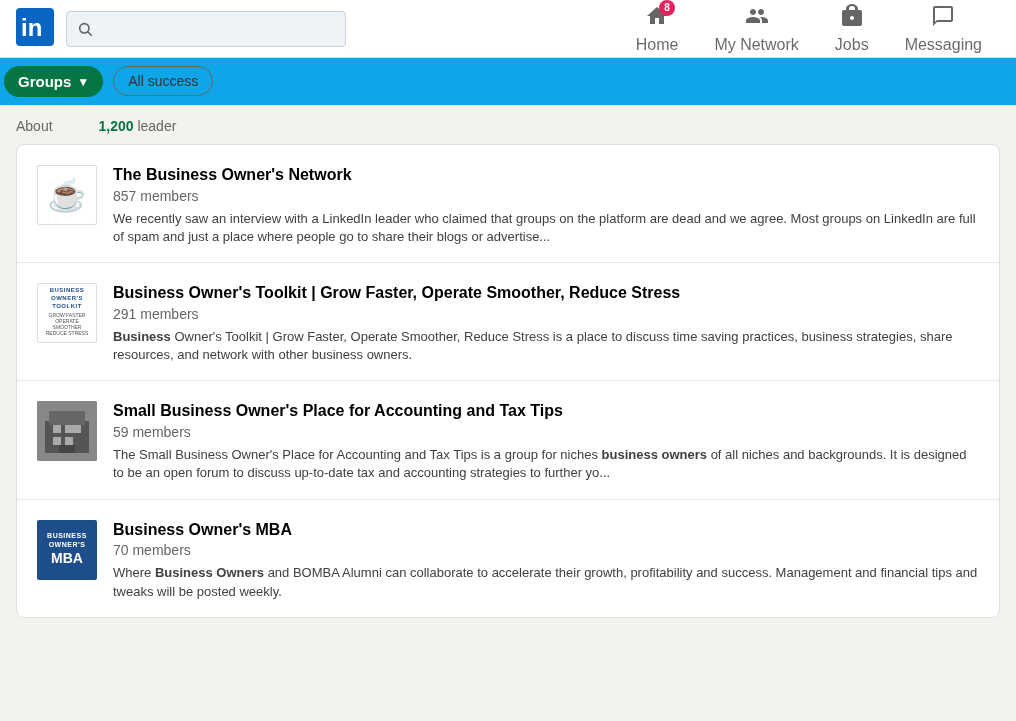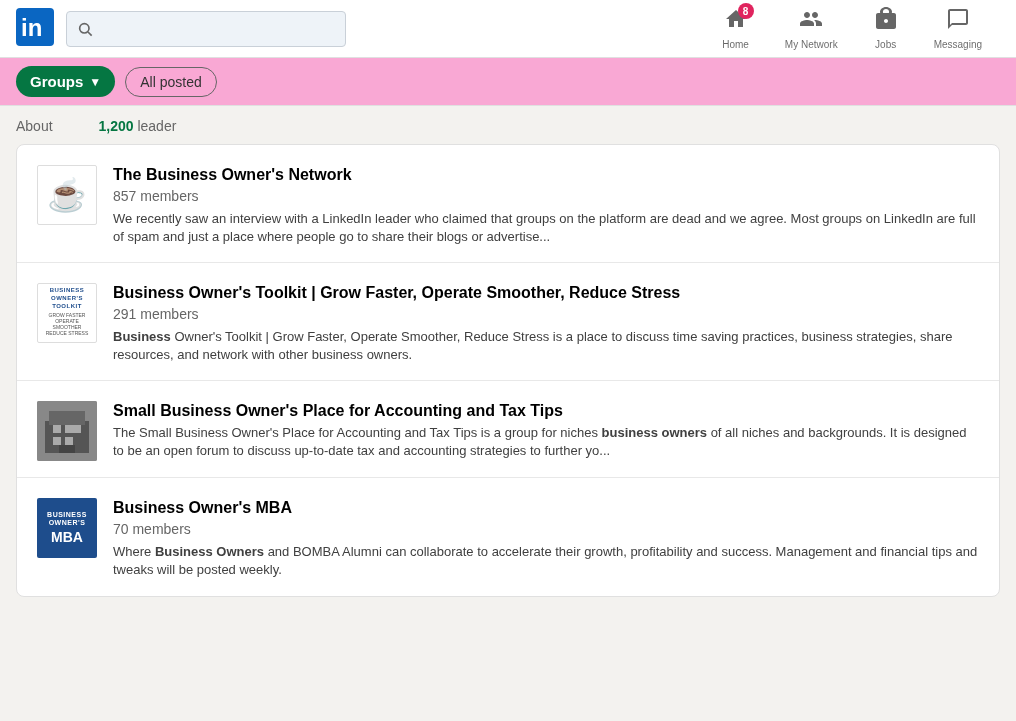--- a/index.html
+++ b/index.html
@@ -72,28 +72,28 @@
       color: #fff;
       border-radius: 50%;
       width: 16px;
       height: 16px;
       font-size: 10px;
       display: flex;
       align-items: center;
       justify-content: center;
       font-weight: 700;
     }
-    .nav-label { font-size: 10px; }
+    .nav-label { font-size: 16px; }
 
     
     .filter-bar {
-      background: #f9a8d4;
-      padding: 8px 16px;
-      display: flex;
-      align-items: center;
+      background: #0ea5e9;
+      padding: 8px 4px;
+      display: flex;
+      align-items: flex-start;
       gap: 10px;
       border-bottom: 1px solid #e0e0e0;
     }
     .groups-btn {
       background: #057642;
       color: #fff;
       border: none;
       border-radius: 20px;
       padding: 7px 14px;
       font-size: 15px;
@@ -270,21 +270,21 @@
     </a>
   </nav>
 </header>
 
 <div class="filter-bar">
   <button class="groups-btn">
     <span>Groups</span>
     <span class="chevron">▼</span>
   </button>
   <button class="all-filters-btn">
-    <span>All posted</span>
+    <span>All success</span>
   </button>
 </div>
 
 <div class="results-area">
   <p class="results-count">
     <span>About </span><strong>1,200</strong><span> leader</span>
   </p>
 
   <div class="results-card">
 
@@ -323,20 +323,21 @@
           <rect x="16" y="24" width="8" height="8" fill="#aaa"></rect>
           <rect x="28" y="24" width="8" height="8" fill="#aaa"></rect>
           <rect x="36" y="24" width="8" height="8" fill="#aaa"></rect>
           <rect x="16" y="36" width="8" height="8" fill="#aaa"></rect>
           <rect x="28" y="36" width="8" height="8" fill="#aaa"></rect>
           <rect x="22" y="44" width="16" height="8" fill="#444"></rect>
         </svg>
       </div>
       <div class="result-info">
         <div class="result-title">Small Business Owner's Place for Accounting and Tax Tips</div>
+        <div class="result-members">59 members</div>
         <div class="result-desc">
           <span>The Small Business Owner's Place for Accounting and Tax Tips is a group for niches </span><span class="highlight">business owners</span><span> of all niches and backgrounds. It is designed to be an open forum to discuss up-to-date tax and accounting strategies to further yo...</span>
         </div>
       </div>
     </div>
 
     <div class="result-item">
       <div class="result-thumb thumb-4">
         <div style="font-weight:700;font-size:7px;letter-spacing:0.5px;line-height:1.2;">BUSINESS<br>OWNER'S</div>
         <div style="font-weight:900;font-size:14px;line-height:1;margin:2px 0;">MBA</div>

